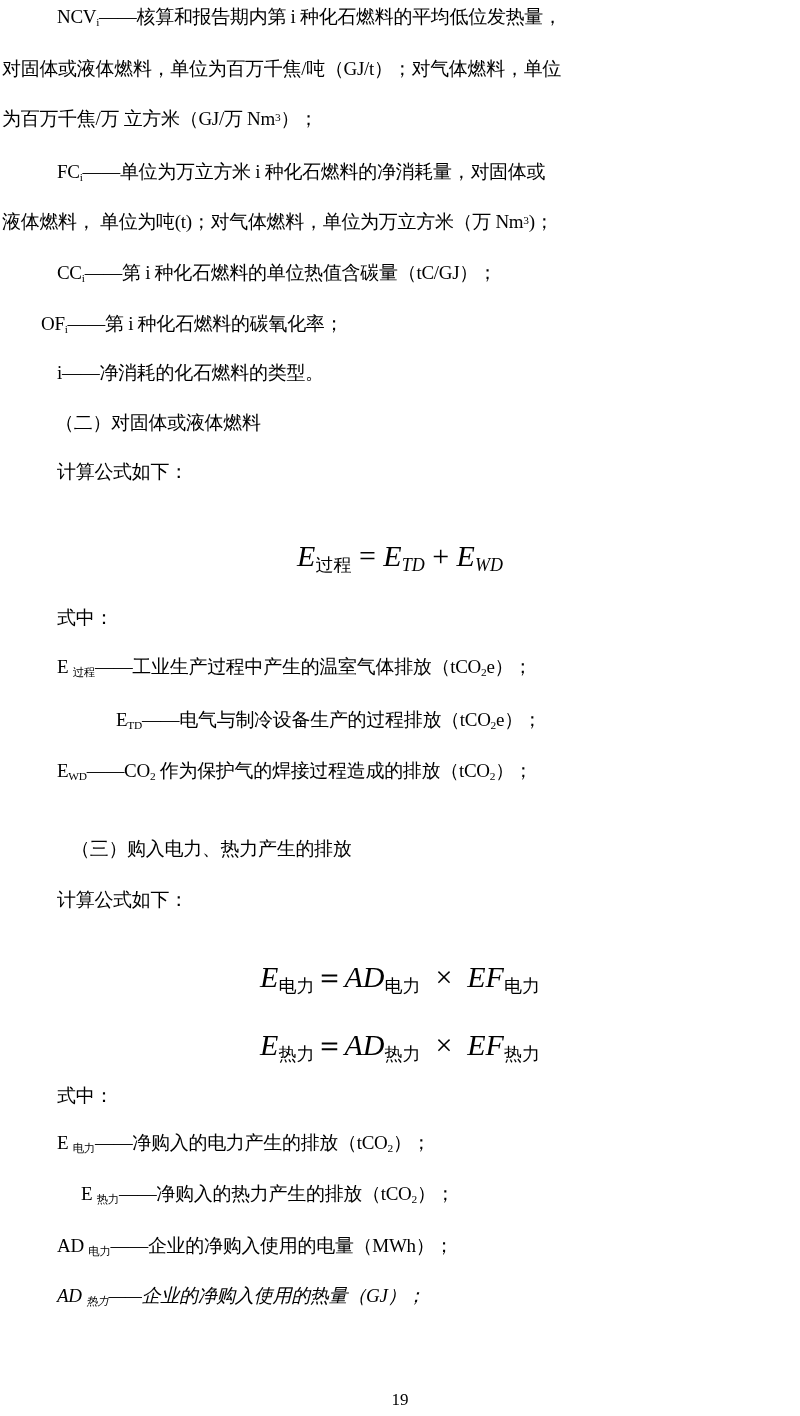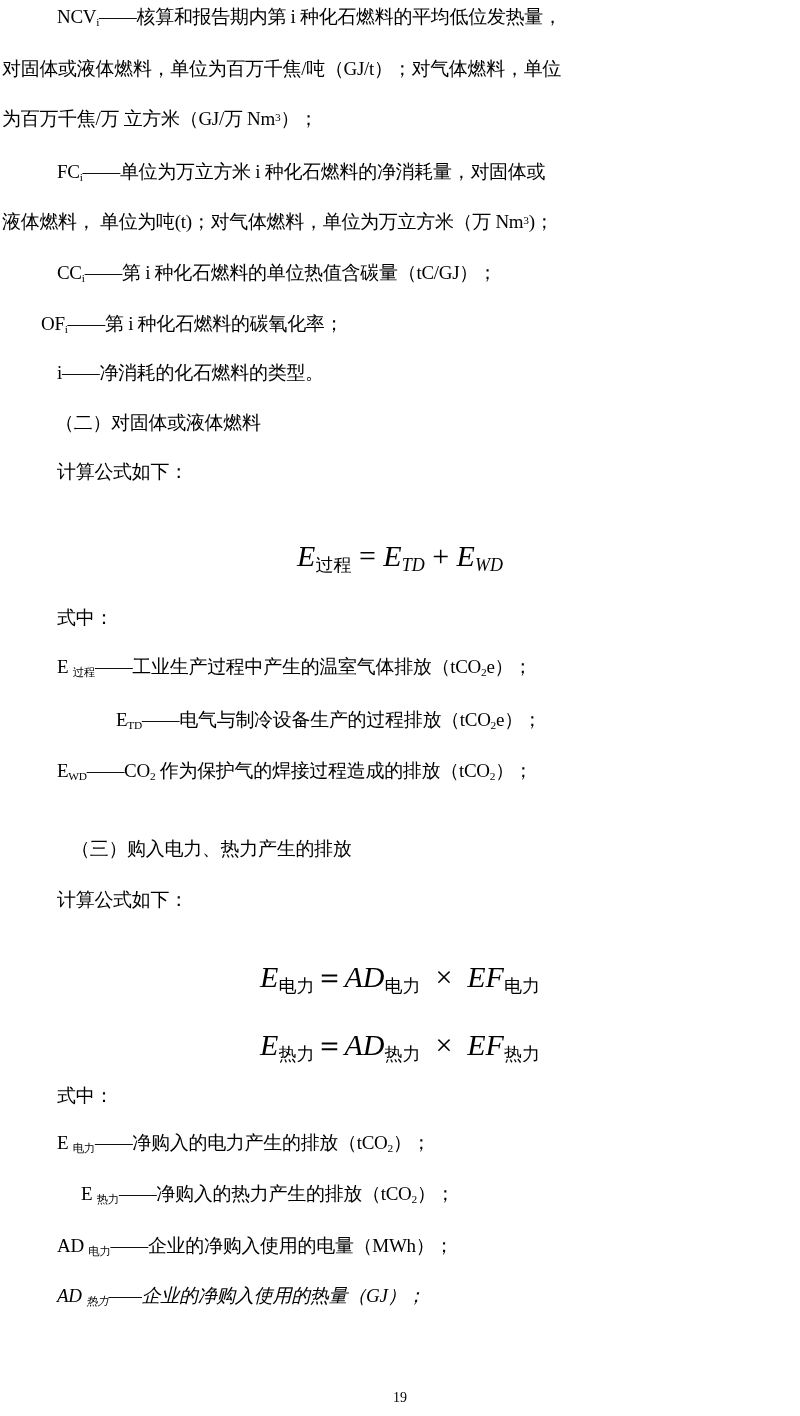--- a/index.html
+++ b/index.html
@@ -46,21 +46,21 @@
     font-style: italic;
     font-size: 0.6em;
     vertical-align: -0.25em;
   }
   .page-number {
     position: absolute;
     top: 1390px;
     left: 0;
     right: 0;
     text-align: center;
-    font-size: 14px;
+    font-size: 17px;
     font-family: "Liberation Serif", "DejaVu Serif", serif;
     color: #000000;
   }
 </style>
 </head>
 <body>
 
 <div class="page">
   <div id="lines-root">
       <div class="line" style="top: 7px; left: 57px;"><span>NCV</span><span class="seg-sub">i</span><span>——核算和报告期内第 i 种化石燃料的平均低位发热量，</span></div>

